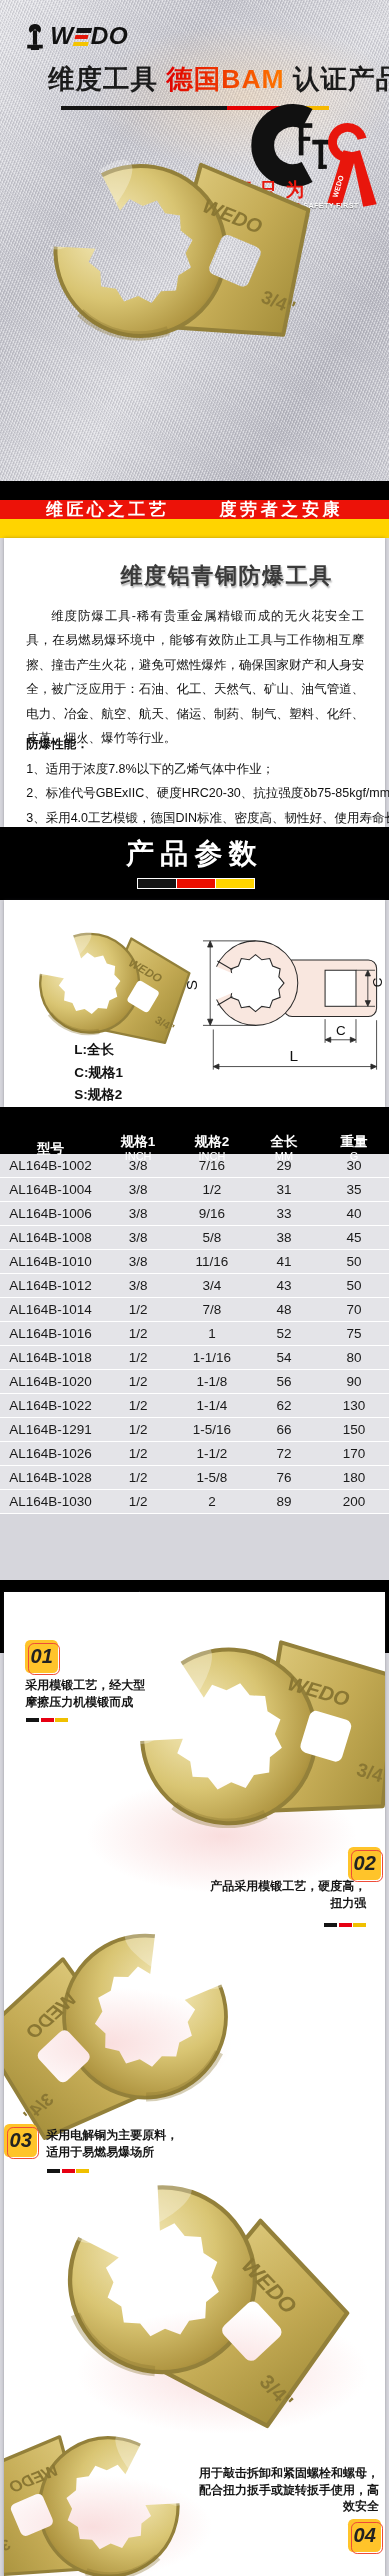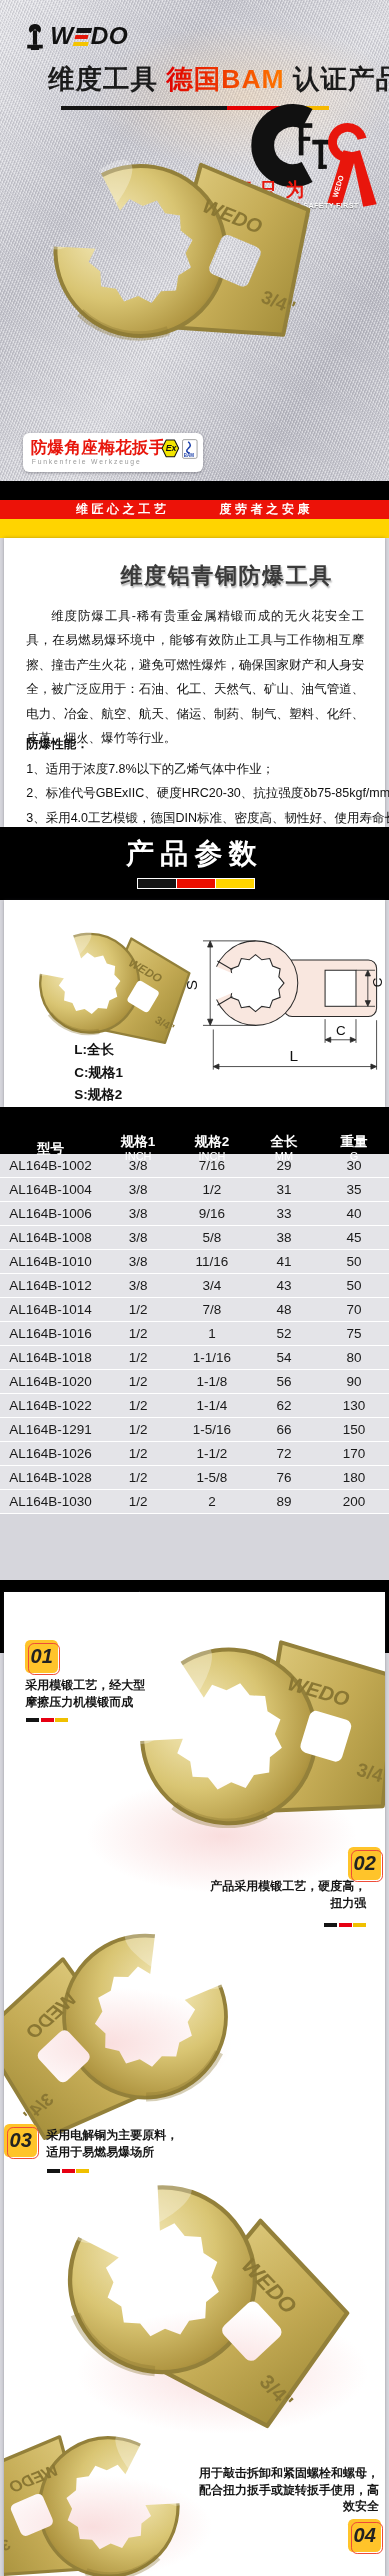--- a/index.html
+++ b/index.html
@@ -31,21 +31,21 @@
   .hero-wrench{position:absolute;left:21px;top:122px;width:306px;height:279px;transform:rotate(-12deg);}
   .pill{position:absolute;left:23.4px;top:433px;width:180px;height:39px;background:#fff;border-radius:6.2px;box-shadow:0 1px 3.1px rgba(60,60,70,.45);}
   .pill-title{position:absolute;left:7.3px;top:3.6px;font-size:16.6px;font-weight:900;color:#e8160c;letter-spacing:0.3px;white-space:nowrap;}
   .pill-sub{position:absolute;left:8.3px;top:25.4px;font-size:6.8px;color:#9a9a9a;letter-spacing:1.8px;white-space:nowrap;}
   .pill .ex-ic{position:absolute;left:138px;top:6.2px;}
   .pill .bam-ic{position:absolute;left:159px;top:5.7px;}
 
   
   .bar-black{position:absolute;left:0;top:481px;width:389px;height:19px;background:#000;}
   .bar-red{position:absolute;left:0;top:500px;width:389px;height:19px;background:#ec1208;display:flex;align-items:center;justify-content:center;gap:50px;}
-  .bar-red span{color:#fff;font-size:12px;font-weight:900;letter-spacing:3.6px;white-space:nowrap;}
+  .bar-red span{color:#fff;font-size:17px;font-weight:900;letter-spacing:3.6px;white-space:nowrap;}
   .bar-yellow{position:absolute;left:0;top:519px;width:389px;height:18.7px;background:#ffd400;}
 
   
   .card{position:absolute;left:4.2px;width:381px;background:#fff;box-shadow:0 0 3.1px rgba(40,40,50,.35);}
   .card-intro{top:538px;height:289px;}
   .intro-title{position:absolute;left:0;top:23px;width:100%;text-align:center;font-size:22px;font-weight:900;color:#3a3a3a;letter-spacing:1.6px;text-shadow:1px 1.6px 1.6px rgba(0,0,0,.30);padding-left:32px;}
   .intro-para{position:absolute;left:22px;top:66px;width:338px;font-size:12.5px;line-height:24.4px;color:#111;text-indent:2em;text-align:justify;}
   .perf-title{position:absolute;left:22px;top:198px;font-size:12.5px;font-weight:bold;color:#111;}
   .perf-item{position:absolute;left:22px;width:343px;font-size:12.5px;color:#111;white-space:nowrap;}
   .perf-0{top:223px;} .perf-1{top:247px;} .perf-2{top:272px;}
@@ -170,33 +170,20 @@
         <text x="224" y="196" font-size="14" font-weight="bold" fill="#fff" transform="rotate(-73 224 196)" data-interactable="false">WEDO</text>
       </g>
     </svg>
     <div class="slogan-cn" data-interactable="false">维度只为</div>
     <div class="slogan-en" data-interactable="false"><span class="red" data-interactable="false">WE</span><span data-interactable="false"> THE CRAFTSMEN </span><span class="red" data-interactable="false">DO</span><span data-interactable="false"> SAFETY FIRST</span></div>
 
     <svg class="hero-wrench" viewBox="0 0 230 210" data-interactable="false">
         <use href="#wrench-shape"></use>
       </svg>
 
-    <div class="pill" data-interactable="false">
-      <div class="pill-title" data-interactable="false">防爆角座梅花扳手</div>
-      <div class="pill-sub" data-interactable="false">Funkenfreie Werkzeuge</div>
-      <svg class="ex-ic" width="18.7" height="18.7" viewBox="0 0 36 36" data-interactable="false">
-        <polygon points="10,2 26,2 34,18 26,34 10,34 2,18" fill="#f2e500" stroke="#111" stroke-width="2" stroke-linejoin="round"></polygon>
-        <text x="9" y="24" font-size="17" font-weight="bold" font-style="italic" fill="#111">Ex</text>
-      </svg>
-      <svg class="bam-ic" width="15.6" height="20" viewBox="0 0 30 38" data-interactable="false">
-        <rect x="1" y="1" width="28" height="36" rx="3" fill="#fff" stroke="#888" stroke-width="1.5"></rect>
-        <path d="M12,5 q8,7 0,13 q-7,6 3,9" fill="none" stroke="#1a3faa" stroke-width="3"></path>
-        <text x="3.5" y="34" font-size="8.5" font-weight="bold" fill="#1a3faa">BAM</text>
-      </svg>
-    </div>
   </div>
 
   <div class="bar-black" data-interactable="false"></div>
   <div class="bar-red" data-interactable="false">
     <span data-interactable="false">维匠心之工艺</span>
     <span data-interactable="false">度劳者之安康</span>
   </div>
   <div class="bar-yellow" data-interactable="false"></div>
 
   <div class="card card-intro" data-interactable="false">

